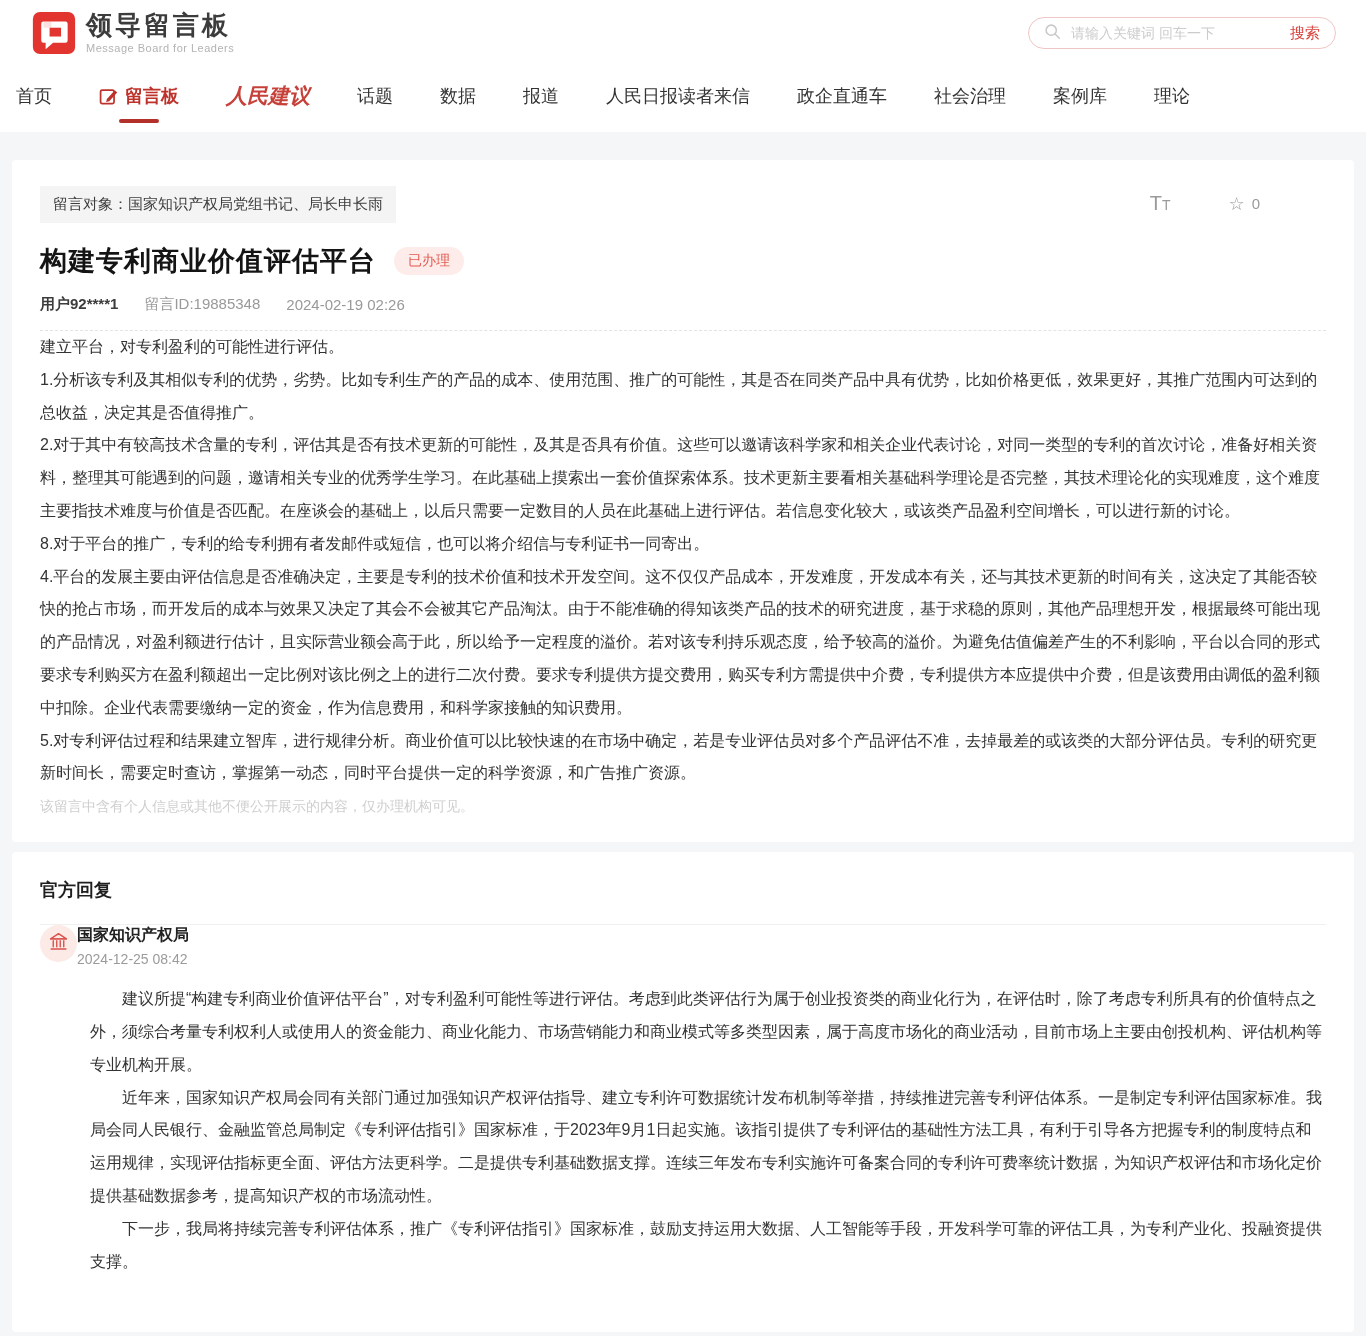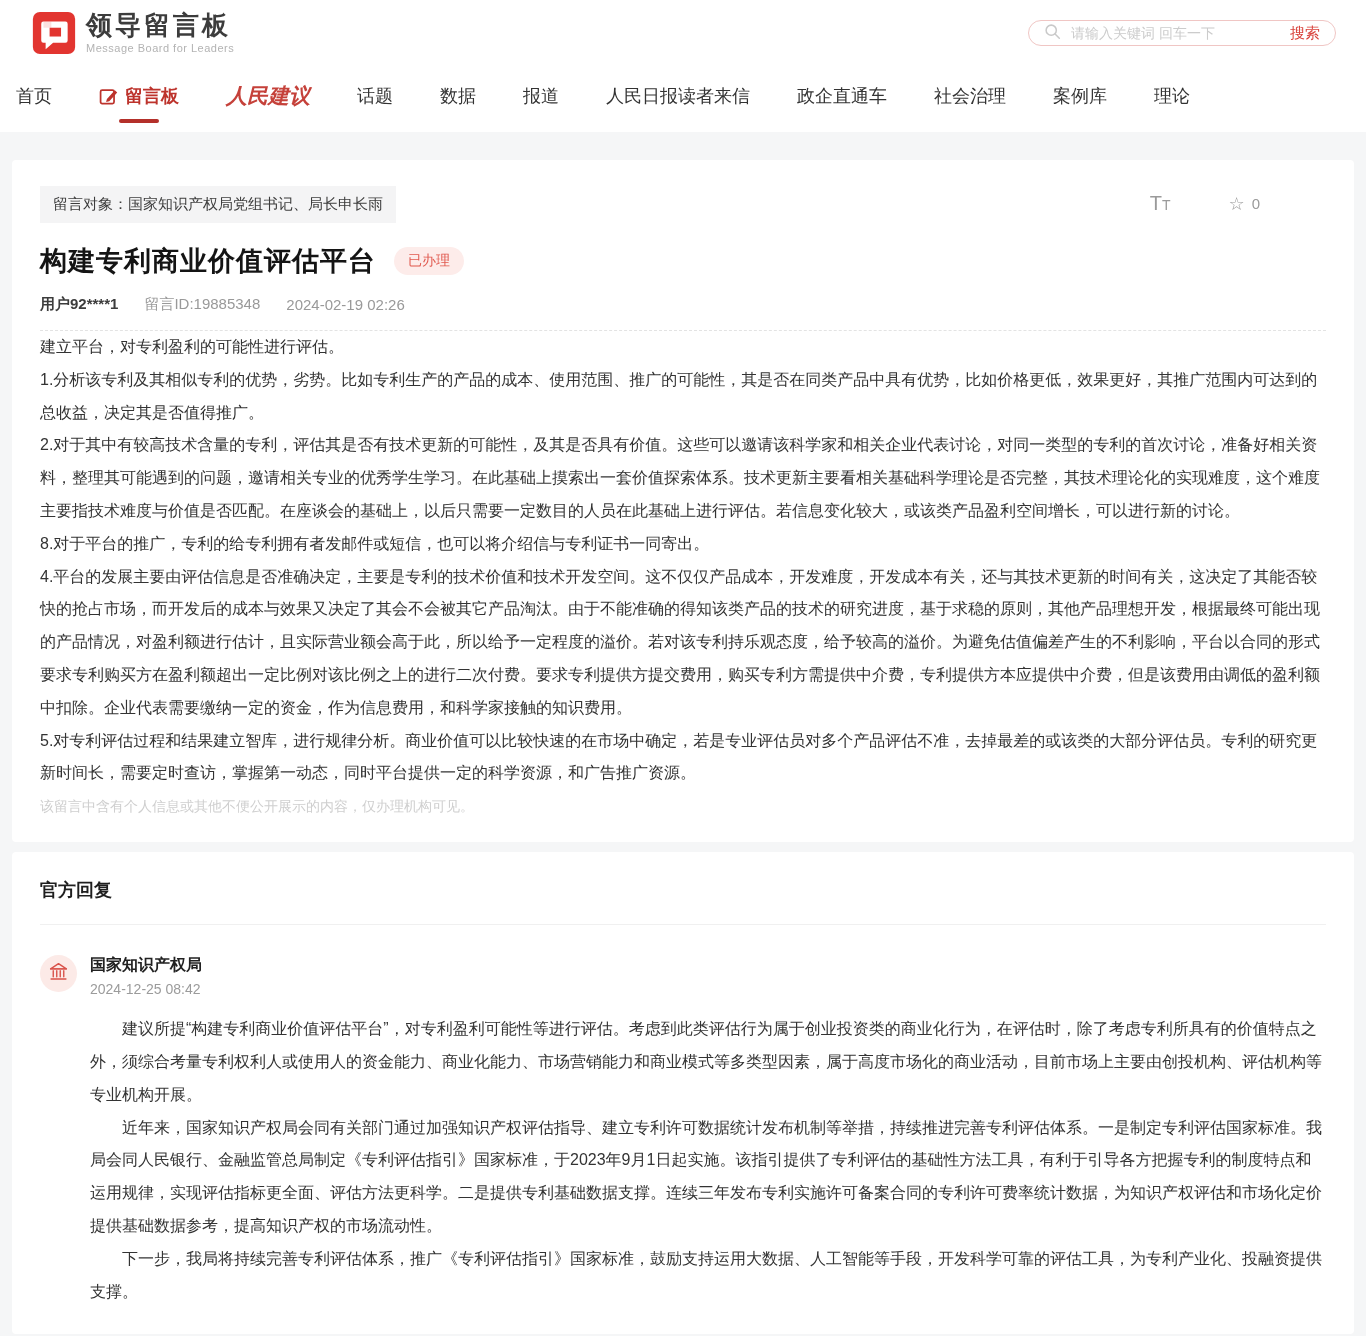--- a/index.html
+++ b/index.html
@@ -10,21 +10,21 @@
     font-family:"Liberation Sans", sans-serif;
     color:#333;
   }
   
   .topbar { background:#fff; }
   .header-row { display:flex; justify-content:space-between; align-items:center; height:60px; padding:6px 16px 0; }
   .logo { display:flex; align-items:center; gap:10px;padding-left:16px; }
   .logo-icon svg { display:block; }
   .logo-cn { font-size:26px; font-weight:bold; color:#3c3c3c; letter-spacing:3px; line-height:1.05; }
   .logo-en { font-size:11px; color:#b3b3b3; margin-top:2px; letter-spacing:0.5px; }
-  .search-box { display:flex; align-items:center; width:308px; height:26px; border:1px solid #f0c6c4; border-radius:20px; padding:0 15px; margin-right:14px; background:#fff; }
+  .search-box { display:flex; align-items:center; width:308px; height:32px; border:1px solid #f0c6c4; border-radius:20px; padding:0 15px; margin-right:14px; background:#fff; }
   .search-box input { border:none; outline:none; flex:1; font-size:14px; color:#333; margin-left:8px; font-family:"Liberation Sans", sans-serif; }
   .search-box input::placeholder { color:#ccc; }
   .search-btn { color:#d9433c; font-size:15px; text-decoration:none; white-space:nowrap; cursor:pointer; }
   
   .nav-row { display:flex; align-items:center; gap:47px; padding:0 16px; height:72px; background:#fff; font-size:18px; }
   .nav-item { position:relative; display:flex; align-items:center; gap:7px; color:#333; text-decoration:none; cursor:pointer; white-space:nowrap; }
   .nav-item.active { color:#bd332c; font-weight:600; }
   .nav-item.active::after { content:""; position:absolute; left:50%; transform:translateX(-50%); bottom:-15px; width:40px; height:4px; background:#b4302a; border-radius:2px; }
   .nav-item.special { color:#c5413a; font-weight:bold; font-style:italic; font-size:21px; font-family:"Liberation Serif", serif; }
   .nav-icon svg { display:block; }
@@ -43,21 +43,21 @@
   .meta-row { margin-top:16px; display:flex; gap:26px; font-size:15px; color:#999; align-items:center; }
   .meta-user { color:#3c3c3c; font-weight:700; }
   .divider-dashed { border-bottom:1px dashed #e3e3e3; margin-top:16px; }
   .msg-body { font-size:16px; color:#333; line-height:2.05; }
   .msg-body p { margin:0; }
   .note { margin-top:8px; font-size:14px; color:#cfcfcf; }
   
   .card.reply { margin-top:10px; min-height:480px; }
   .reply-title { font-size:18px; font-weight:700; color:#1f1f1f; }
   .reply-divider { border-bottom:1px solid #f0f0f0; margin-top:22px; }
-  .reply-head { margin-top:30px; display:flex; gap:13px; align-items:flex-start; }
+  .reply-head { display:flex; align-items:flex-start; }
   .avatar { width:37px; height:37px; border-radius:50%; background:#fceae7; display:flex; align-items:center; justify-content:center; flex-shrink:0; }
   .agency { font-size:16px; font-weight:700; color:#222; }
   .reply-date { font-size:14px; color:#9b9b9b; margin-top:5px; }
   .reply-body { margin-left:50px; margin-top:16px; font-size:16px; color:#333; line-height:2.05; }
   .reply-body p { margin:0; text-indent:2em; }
 </style>
 </head>
 <body>
 
 <div class="topbar">

